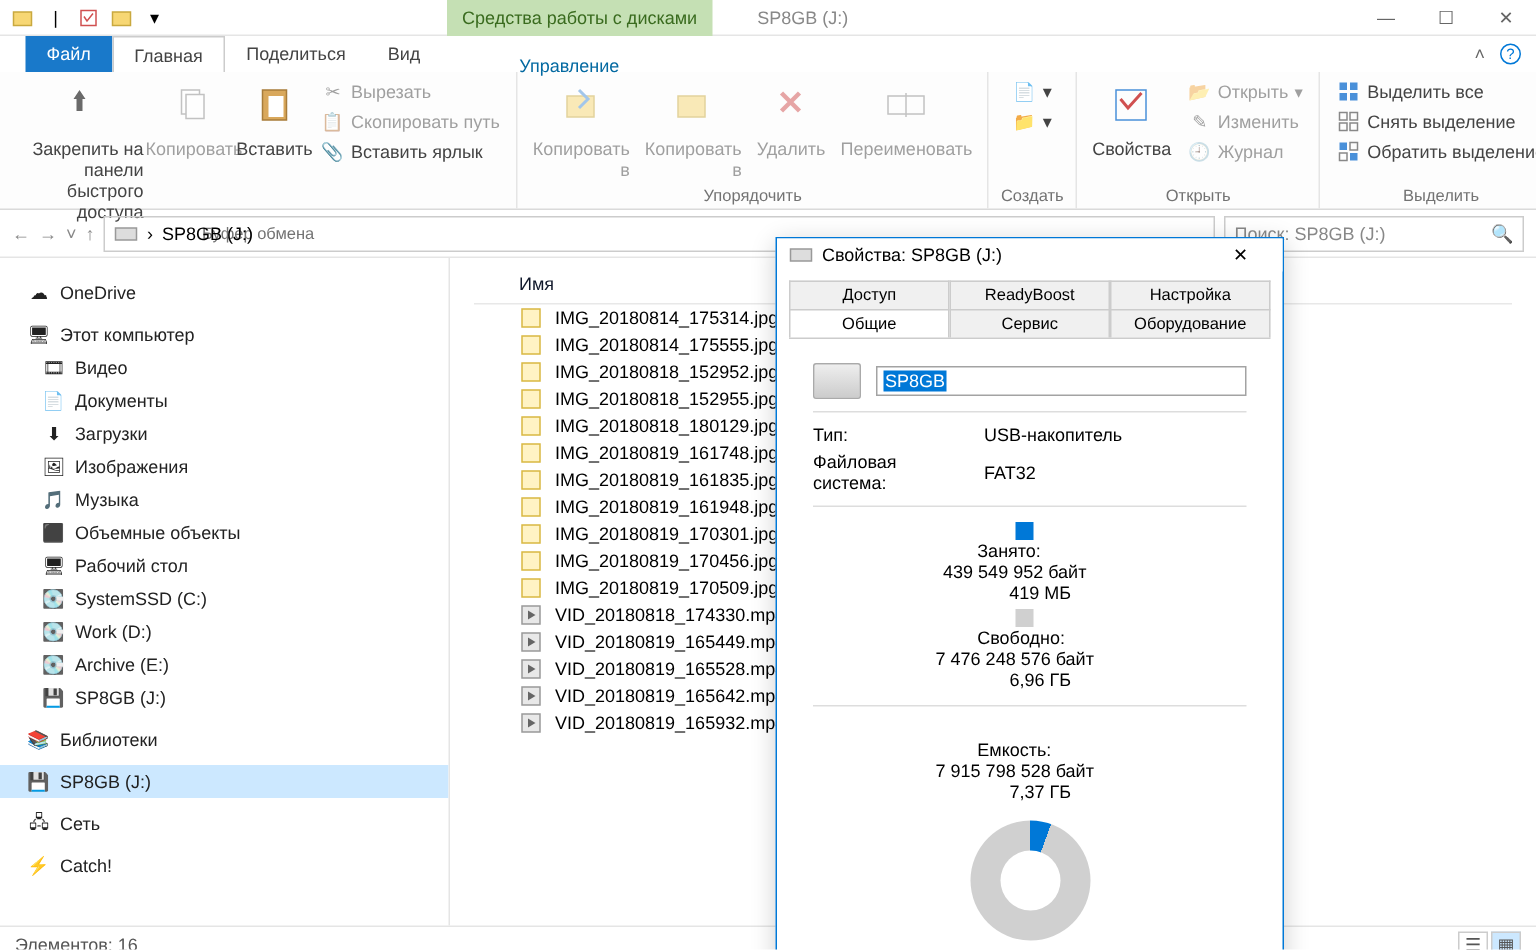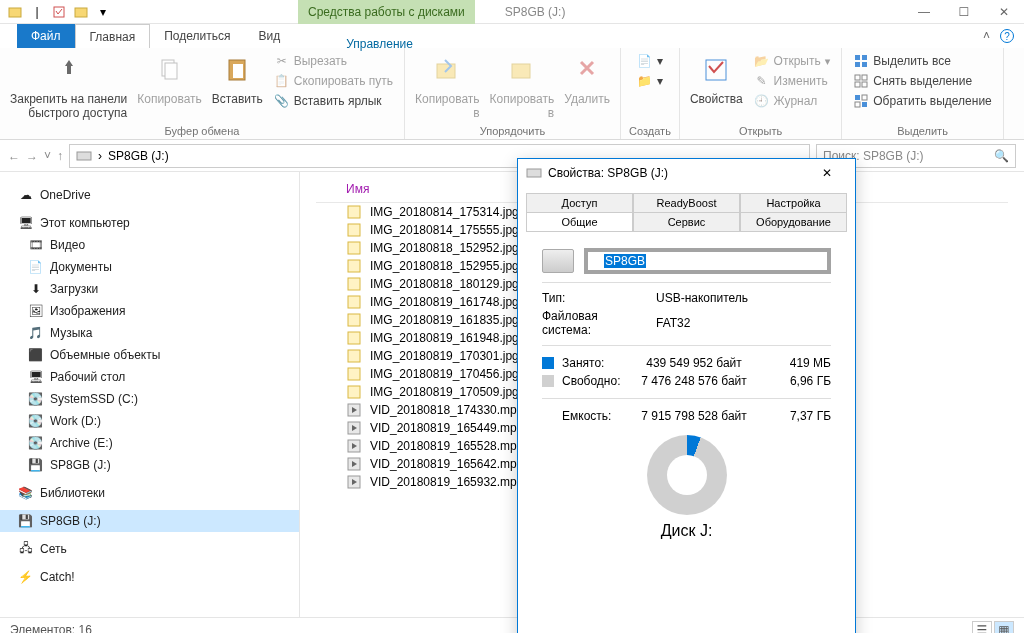--- a/index.html
+++ b/index.html
@@ -42,44 +42,44 @@
 
 
 .main { display: flex; height: 445px; }
 .sidebar { width: 300px; border-right: 1px solid #e5e5e5; overflow-y: auto; padding: 6px 0; }
 .tree-item { display: flex; align-items: center; gap: 6px; padding: 3px 8px 3px 28px; font-size: 12px; color: #222; }
 .tree-item.top { padding-left: 18px; margin-top: 6px; }
 .tree-item.selected { background: #cce8ff; }
 .tree-item .icon { width: 16px; height: 16px; display: flex; align-items: center; justify-content: center; }
 
 .filelist { flex: 1; padding: 8px 16px; }
-.filelist .col-header { color: #a21caf; padding: 2px 0 6px 30px; border-bottom: 1px solid #e8e8e8; }
+.filelist .col-header { color: #0f172a; padding: 2px 0 6px 30px; border-bottom: 1px solid #e8e8e8; }
 .file-item { display: flex; align-items: center; gap: 8px; padding: 1px 0 1px 30px; font-size: 12px; }
 .file-item .icon { width: 16px; height: 16px; }
 
 
 .statusbar { height: 24px; border-top: 1px solid #e5e5e5; display: flex; align-items: center; padding: 0 10px; font-size: 11px; color: #555; }
 .statusbar .view-icons { margin-left: auto; display: flex; gap: 2px; }
 .statusbar .view-icons div { width: 20px; height: 18px; border: 1px solid #ccc; display: flex; align-items: center; justify-content: center; }
 
 
 .properties { position: absolute; left: 517px; top: 158px; width: 339px; height: 548px; background: #fff; border: 1px solid #0078d7; box-shadow: 0 4px 16px rgba(0,0,0,0.2); display: flex; flex-direction: column; }
 .properties .dlg-title { height: 28px; background: #fff; display: flex; align-items: center; padding: 0 8px; gap: 6px; font-size: 12px; }
 .properties .dlg-title .close { margin-left: auto; width: 40px; text-align: center; }
 .properties .dlg-tabs { display: flex; flex-wrap: wrap; padding: 6px 8px 0; }
 .properties .dlg-tab { border: 1px solid #ccc; border-bottom: none; padding: 3px 0; font-size: 11px; background: #fff; text-align: center; flex: 1; }
 .properties .dlg-tab.inactive { background: #f0f0f0; }
 .properties .dlg-tabs-row { display: flex; width: 100%; }
 .properties .dlg-body { flex: 1; padding: 12px 16px; border-top: 1px solid #ccc; margin: 0 8px; }
 .label-row { display: flex; align-items: center; gap: 10px; margin: 4px 0; font-size: 11px; }
 .drive-icon { width: 32px; height: 24px; background: linear-gradient(#eee,#ccc); border: 1px solid #aaa; border-radius: 2px; }
-.volume-input { flex: 1; border: 4px solid #a3a3a3; padding: 2px 16px; font-size: 11px; }
+.volume-input { flex: 1; border: 1px solid #a3a3a3; padding: 2px 4px; font-size: 11px; }
 .volume-input .sel { background: #0078d7; color: #fff; padding: 0 1px; }
 .hr { border-top: 1px solid #ddd; margin: 8px 0; }
-.usage-row { display: flex; align-items: center; font-size: 11px; padding: 2px 0; }
+.usage-row { display: flex; align-items: center; font-size: 11px; padding: 2px 0; flex-direction: column; }
 .usage-row .swatch { width: 12px; height: 12px; margin-right: 8px; }
 .usage-row .lbl { width: 70px; }
 .usage-row .bytes { flex: 1; text-align: center; padding-right: 20px; }
 .usage-row .human { width: 55px; text-align: right; }
 .pie-container { text-align: center; margin: 10px 0 4px; }
 .pie { width: 80px; height: 80px; border-radius: 50%; background: conic-gradient(#0078d7 0deg 20deg, #d0d0d0 20deg 360deg); display: inline-block; position: relative; }
 .pie::after { content: ''; position: absolute; left: 20px; top: 20px; width: 40px; height: 40px; background: #fff; border-radius: 50%; }
 .disk-label { text-align: center; font-size: 16px; margin-top: 4px; }
 .dlg-buttons { display: flex; gap: 20px; justify-content: flex-end; padding: 8px 12px; background: #f0f0f0; border-top: 1px solid #ddd; }
 .dlg-buttons button { padding: 3px 18px; font-size: 11px; border: 1px solid #adadad; background: #e1e1e1; }
@@ -202,20 +202,29 @@
         <span style="white-space:pre-line">Копировать
 в</span>
       </div>
       <div class="rbtn-lg disabled">
         <div class="icon">
             <svg width="24" height="24">
               <path d="M6 4 L18 16 M18 4 L6 16" stroke="#d05050" stroke-width="3"></path>
             </svg>
           </div>
         <span>Удалить</span>
+      </div>
+      <div class="rbtn-lg disabled">
+        <div class="icon">
+            <svg width="28" height="20">
+              <rect x="2" y="4" width="24" height="12" fill="none" stroke="#888"></rect>
+              <line x1="14" y1="2" x2="14" y2="18" stroke="#888"></line>
+            </svg>
+          </div>
+        <span>Переименовать</span>
       </div>
     </div>
     <div class="group-label">Упорядочить</div>
   </div>
 
   <div class="ribbon-group">
     <div class="controls">
       <div class="rbtn-sm-col">
         <div class="rbtn-sm">
             <div class="icon">📄</div>

